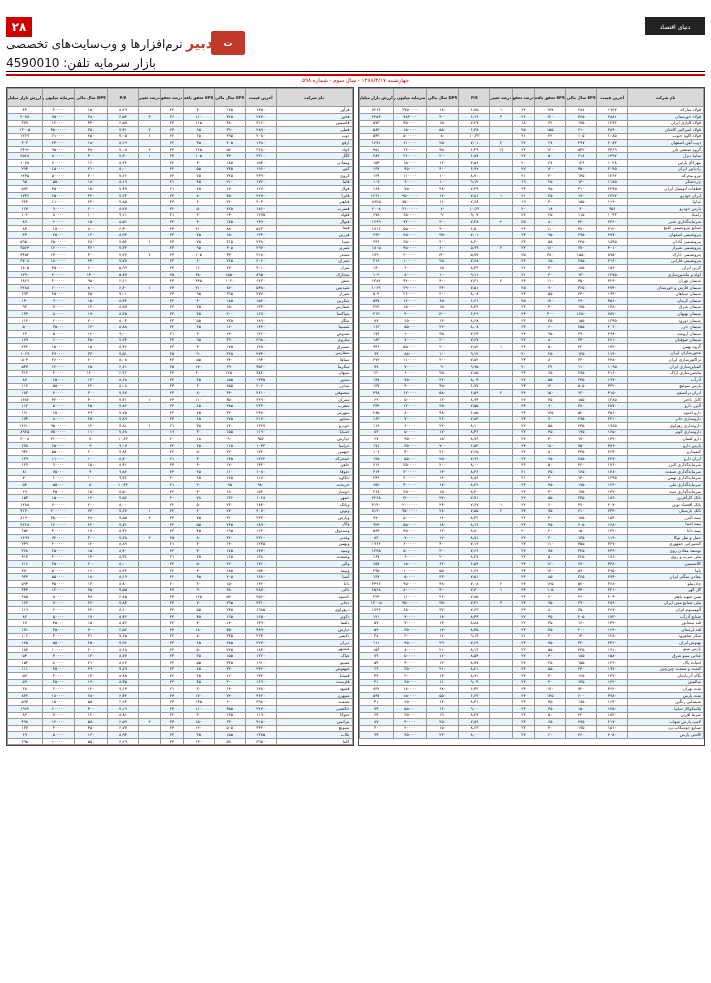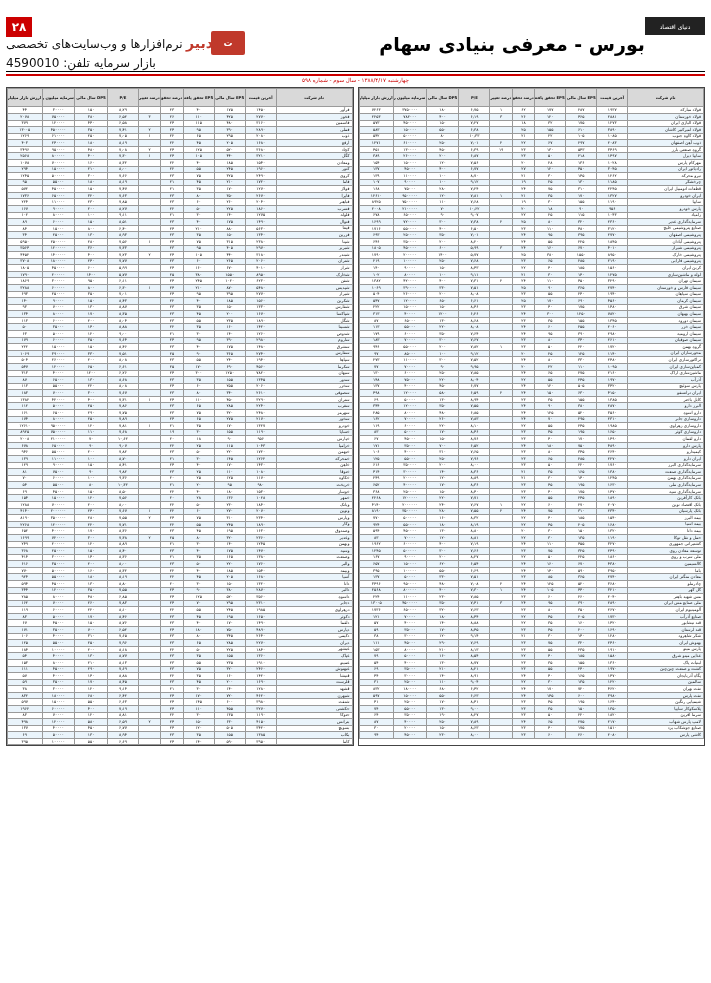--- a/index.html
+++ b/index.html
@@ -77,23 +77,20 @@
 <body>
 
 <div class="page">
 
   <div class="masthead">
     <div class="corner-page">۲۸</div>
     <div class="corner-logo">
       <span>دنیای اقتصاد</span>
     </div>
 
-    <div class="mast-center">
-      <div class="mast-title">بورس - معرفی بنیادی سهام</div>
-    </div>
 
     <div class="mast-brand">
       <b>ت</b>
     </div>
     <div class="mast-brandname">تدبیر</div>
 
     <div class="mast-right-lines">
       <div>نرم‌افزارها و وب‌سایت‌های تخصصی</div>
       <div>بازار سرمایه  تلفن: 4590010</div>
     </div>

